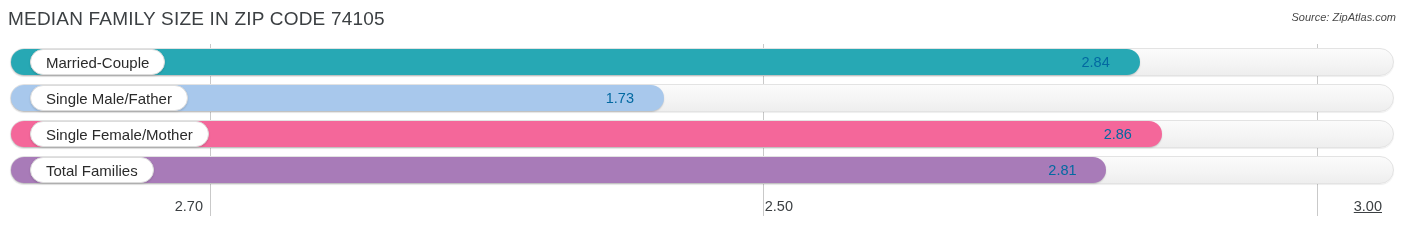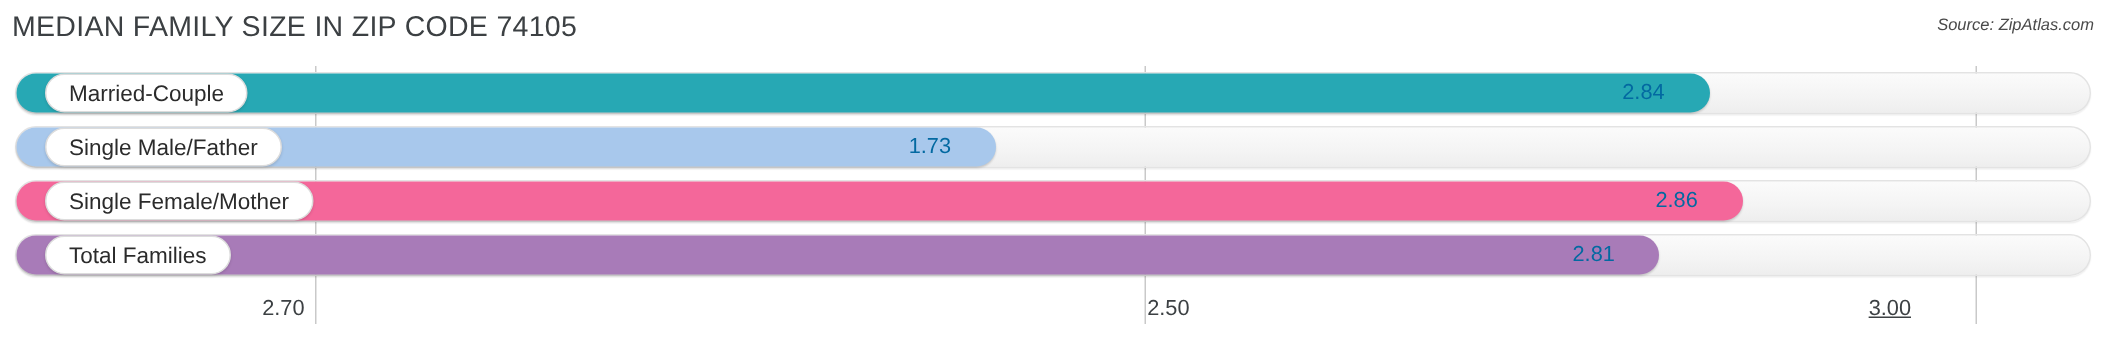--- a/index.html
+++ b/index.html
@@ -170,14 +170,14 @@
       <div class="bar-value" style="left: 1048.34px;">2.81</div>
     </div>
   </div>
 
 <div id="axis">
     <div class="tick-mark" style="left: 210px;"></div>
     <div class="tick-label" style="left: 203px;">2.70</div>
     <div class="tick-mark" style="left: 763px;"></div>
     <div class="tick-label" style="left: 756px; margin-left: 37px;">2.50</div>
     <div class="tick-mark" style="left: 1317px;"></div>
-    <div class="tick-label" style="left: 1274px; text-decoration: underline;">3.00</div>
+    <div class="tick-label" style="left: 1382px; text-decoration: underline;">3.00</div>
   </div>
 
 </body></html>

